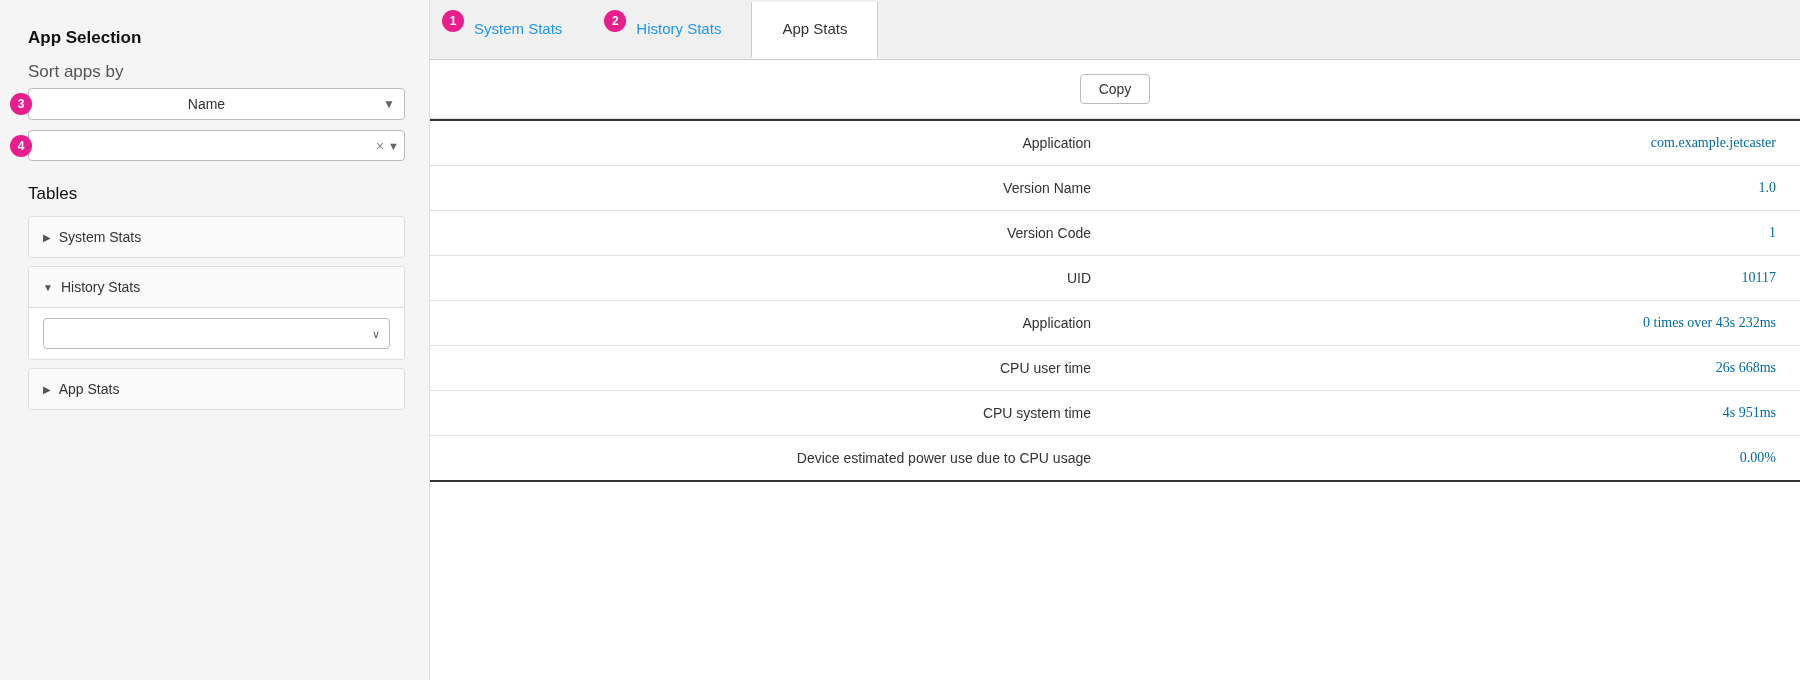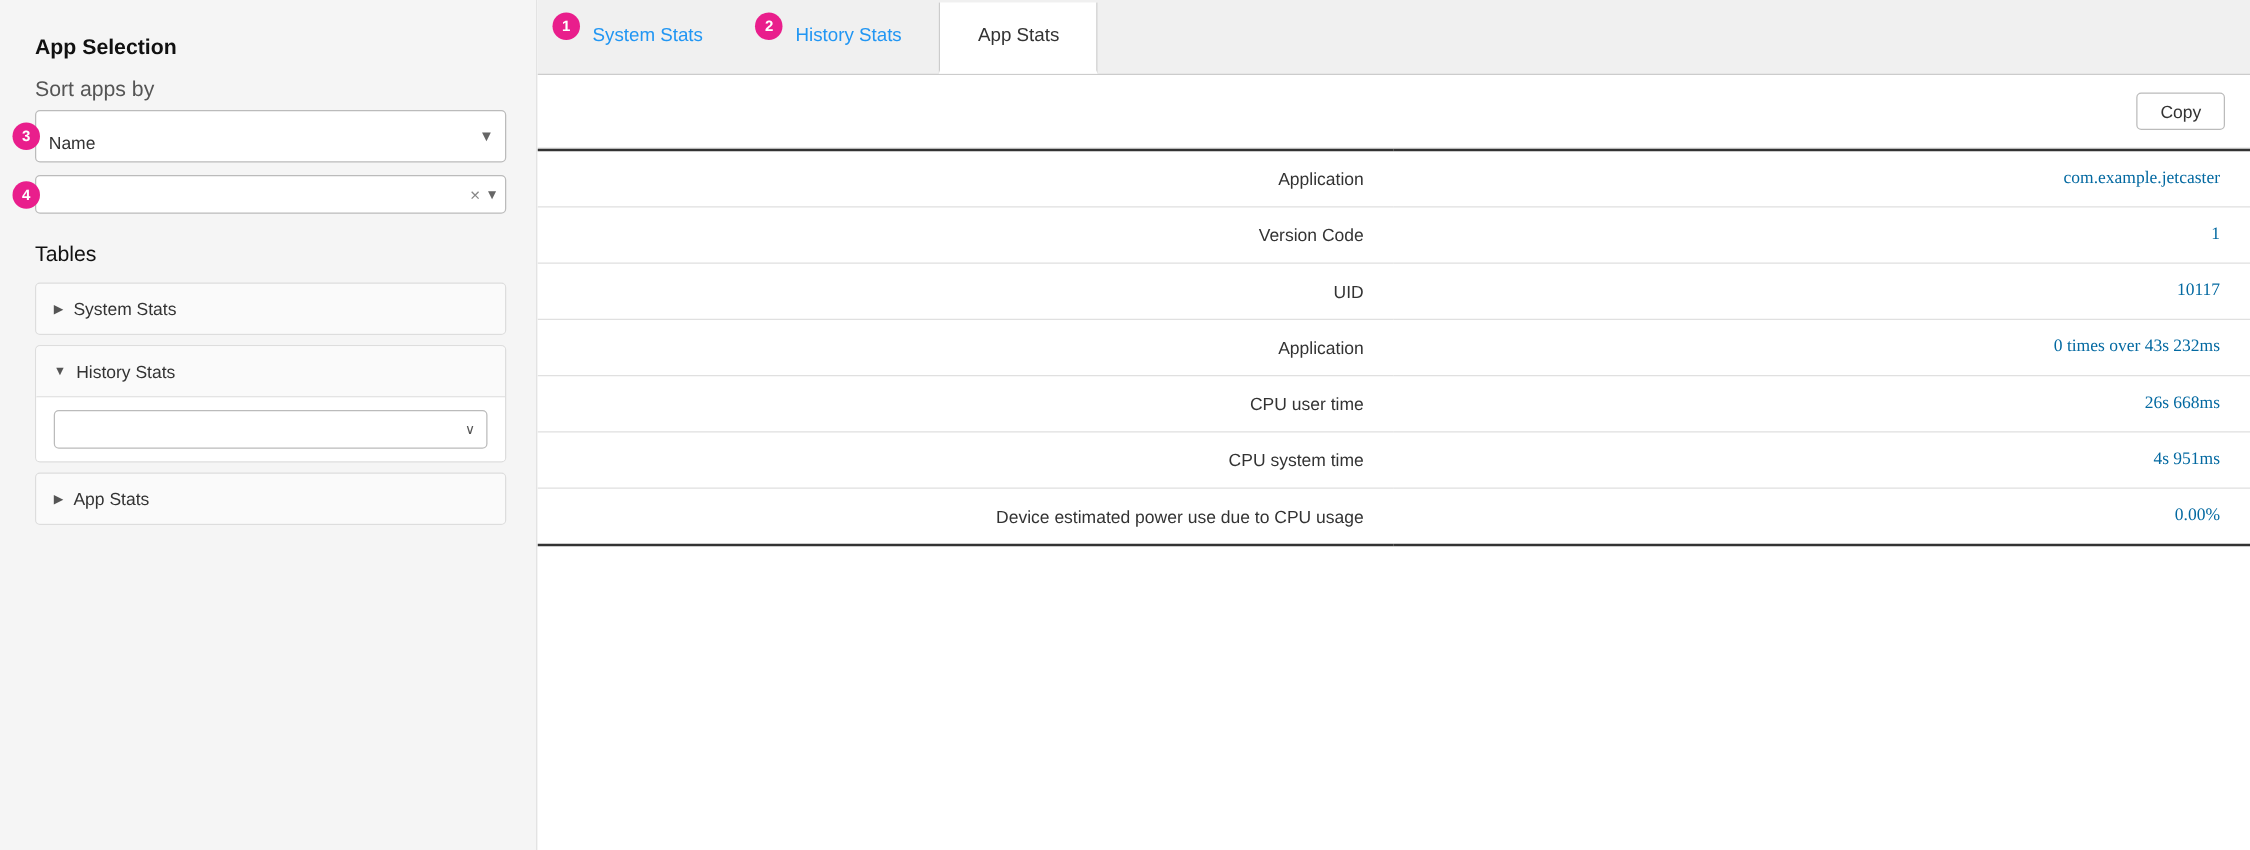--- a/index.html
+++ b/index.html
@@ -38,28 +38,29 @@
       margin-bottom: 6px;
     }
 
     .select-wrapper {
       position: relative;
       margin-bottom: 10px;
     }
 
     .select-wrapper select {
       width: 100%;
-      padding: 17px 30px 7px 10px;
+      padding: 7px 30px 7px 10px;
       border: 1px solid #bbb;
       border-radius: 4px;
       background: #fff;
       font-size: 14px;
       appearance: none;
       cursor: pointer;
       color: #333;
+      text-align: center;
     }
 
     .select-arrow {
       position: absolute;
       right: 10px;
       top: 50%;
       transform: translateY(-50%);
       pointer-events: none;
       color: #666;
       font-size: 12px;
@@ -238,21 +239,21 @@
 
     
     .content-area {
       flex: 1;
       overflow-y: auto;
       padding: 0;
     }
 
     .copy-bar {
       display: flex;
-      justify-content: flex-end;
+      justify-content: center;
       padding: 14px 20px 14px 20px;
       border-bottom: 1px solid #e0e0e0;
     }
 
     .copy-btn {
       padding: 6px 18px;
       border: 1px solid #bbb;
       border-radius: 4px;
       background: #fff;
       font-size: 14px;
@@ -381,20 +382,24 @@
       <button class="copy-btn">Copy</button>
     </div>
 
     <table class="stats-table">
       <tbody id="stats-tbody">
       <tr>
             <td>Application</td>
             <td>com.example.jetcaster</td>
           </tr>
           <tr>
+            <td>Version Name</td>
+            <td>1.0</td>
+          </tr>
+          <tr>
             <td>Version Code</td>
             <td>1</td>
           </tr>
           <tr>
             <td>UID</td>
             <td>10117</td>
           </tr>
           <tr>
             <td>Application</td>
             <td>0 times over 43s 232ms</td>

